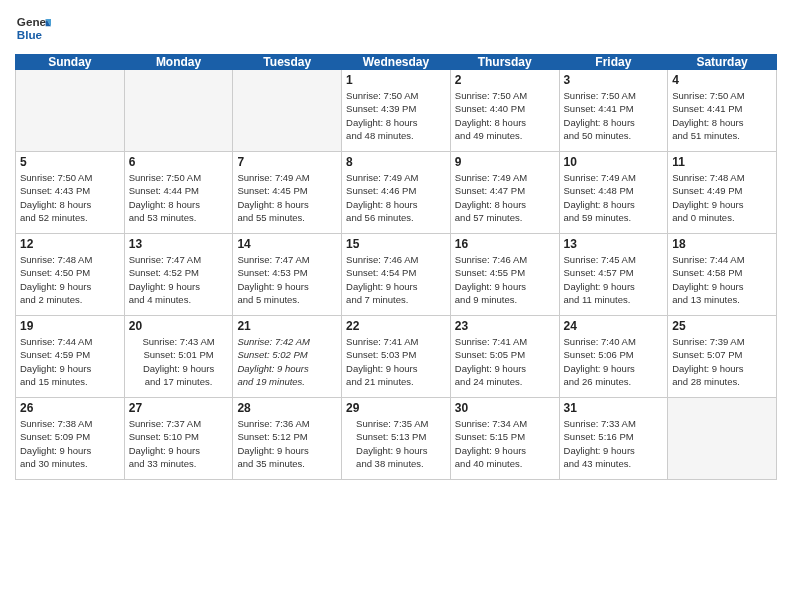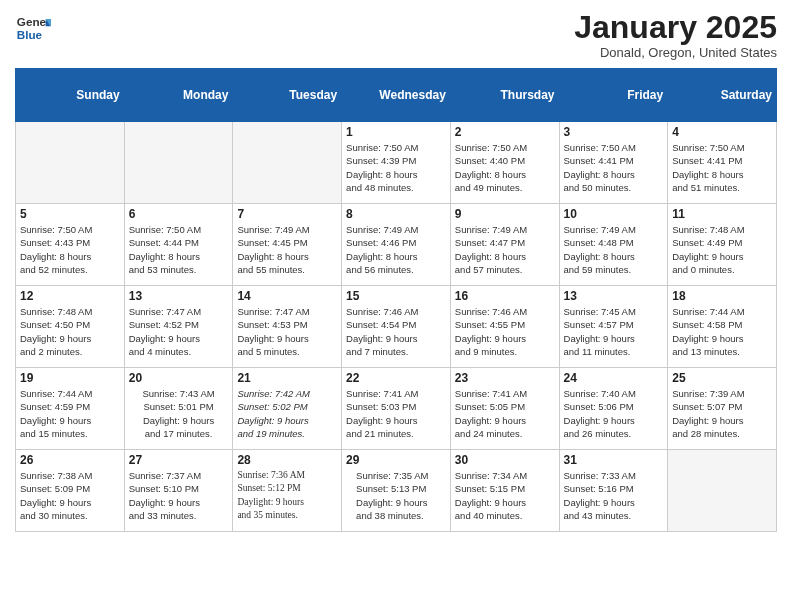--- a/index.html
+++ b/index.html
@@ -47,22 +47,22 @@
     .calendar {
       width: 100%;
       border-collapse: collapse;
       table-layout: fixed;
     }
     .calendar th {
       background: #1a5fa8;
       color: #fff;
       font-size: 12px;
       font-weight: bold;
-      padding: 19px 4px;
-      text-align: right;
+      padding: 0 4px;
+      text-align: center;
       border: 1px solid #1a5fa8;
     }
     .calendar td {
       border: 1px solid #ccc;
       vertical-align: top;
       padding: 3px 4px;
       height: 82px;
       background: #fff;
       font-size: 10px;
       color: #333;
@@ -88,24 +88,20 @@
 
 <div class="page">
   <div class="header">
     <div class="logo">
       <svg class="logo-icon" viewBox="0 0 40 40" xmlns="http://www.w3.org/2000/svg">
         <text x="2" y="18" font-size="13" font-weight="bold" fill="#333">General</text>
         <text x="2" y="32" font-size="13" font-weight="bold" fill="#1a5fa8">Blue</text>
         <polygon points="34,10 40,18 34,18" fill="#1a5fa8"></polygon>
         <polygon points="34,10 40,10 40,18" fill="#4a9fd4"></polygon>
       </svg>
-    </div>
-    <div class="title-block">
-      <div class="month-title">January 2025</div>
-      <div class="location">Donald, Oregon, United States</div>
     </div>
   </div>
 
   <table class="calendar">
     <thead>
       <tr>
         <th>Sunday</th>
         <th>Monday</th>
         <th>Tuesday</th>
         <th>Wednesday</th>
@@ -311,21 +307,21 @@
           </td>
           <td>
             <span class="day-number">27</span>
             <div class="day-info" style="white-space: pre-line;">Sunrise: 7:37 AM
 Sunset: 5:10 PM
 Daylight: 9 hours
 and 33 minutes.</div>
           </td>
           <td>
             <span class="day-number">28</span>
-            <div class="day-info" style="white-space: pre-line; font-family: Liberation Serif, serif;">Sunrise: 7:36 AM
+            <div class="day-info" style="white-space: pre-line;">Sunrise: 7:36 AM
 Sunset: 5:12 PM
 Daylight: 9 hours
 and 35 minutes.</div>
           </td>
           <td>
             <span class="day-number">29</span>
             <div class="day-info" style="white-space: pre-line; margin-left: 10px;">Sunrise: 7:35 AM
 Sunset: 5:13 PM
 Daylight: 9 hours
 and 38 minutes.</div>

